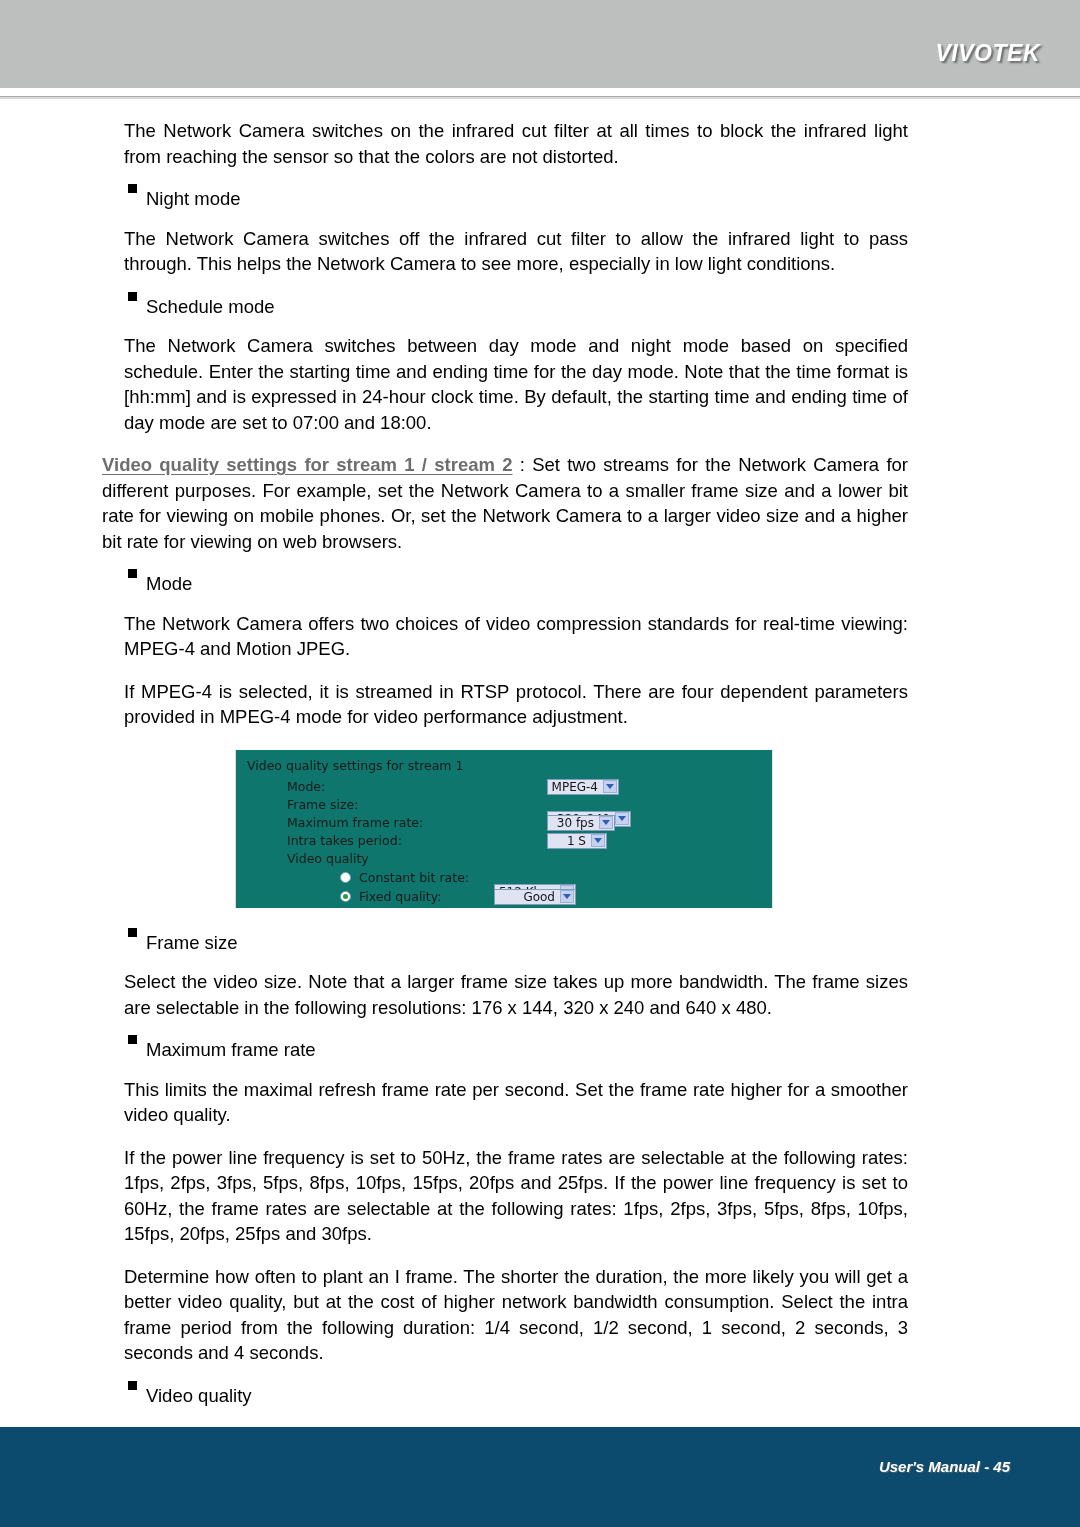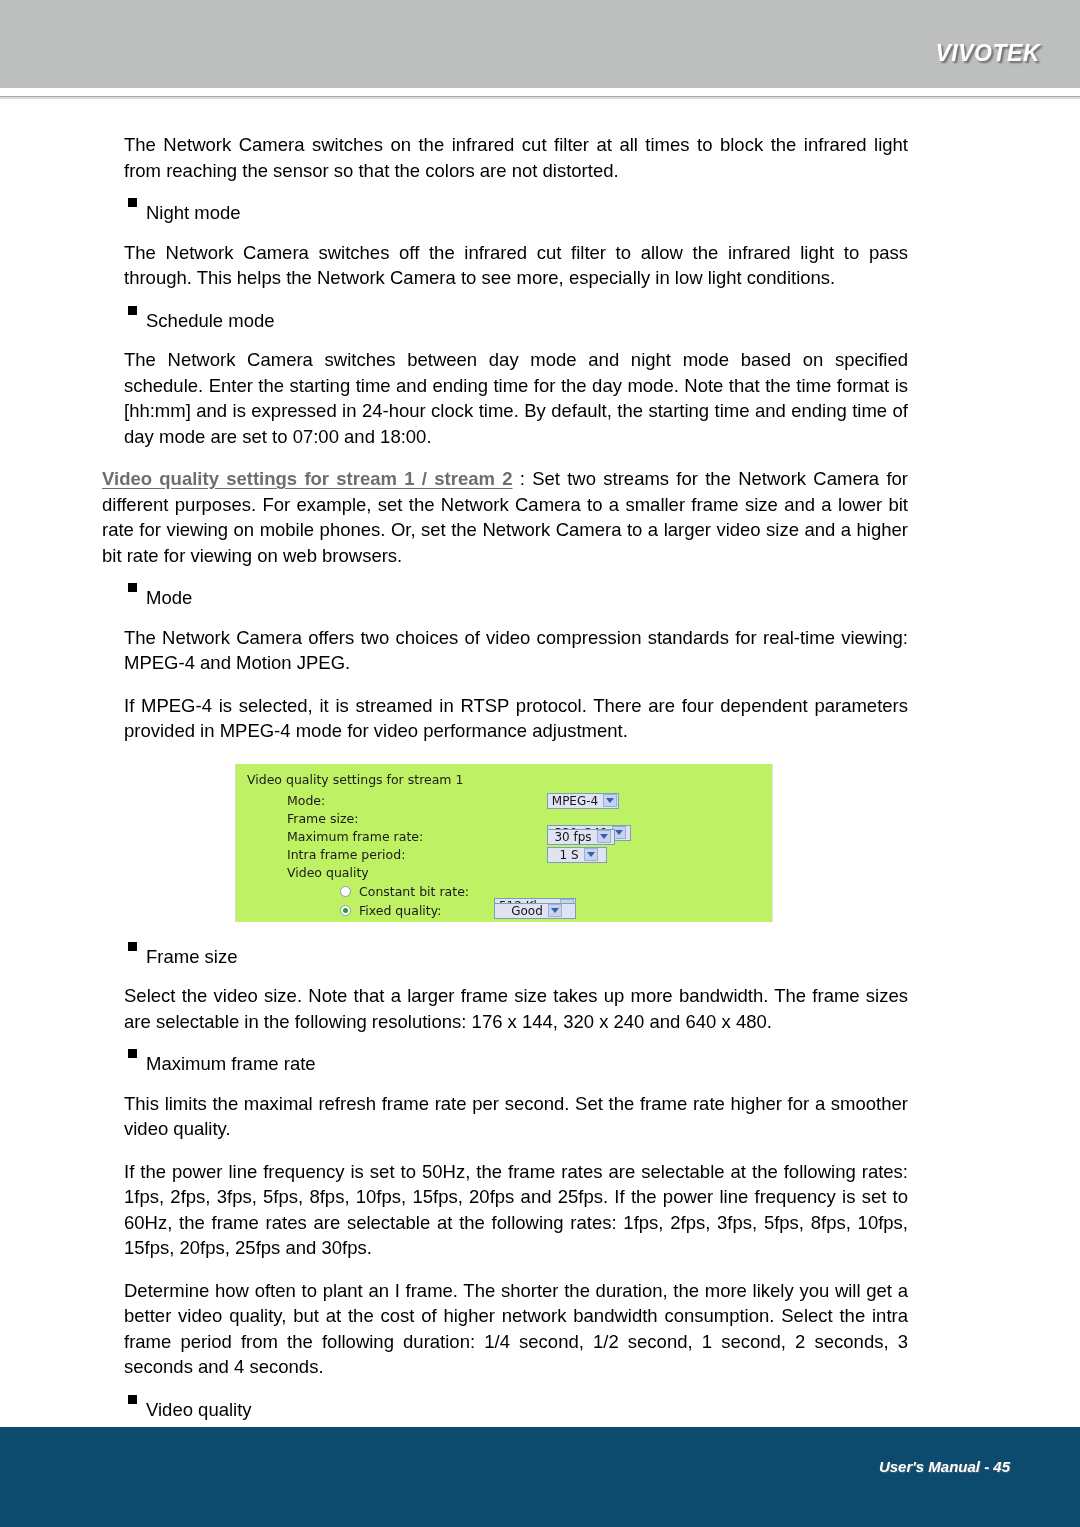--- a/index.html
+++ b/index.html
@@ -65,21 +65,20 @@
     color: #ffffff;
     text-shadow: 1px 1px 1px rgba(120,120,120,0.55);
   }
 
   
   .content {
     position: absolute;
     top: 118px;
     left: 0;
     width: 1008px;
-    margin-top: 14px;
   }
   p.body-text {
     margin: 0 0 17px 0;
     padding: 0 100px 0 122px;
     font-size: 18.5px;
     line-height: 25.5px;
     text-align: justify;
     text-justify: inter-word;
   }
   p.body-text.indent {
@@ -122,21 +121,21 @@
   
   .ui-shot-wrap {
     margin: 20px 0 22px 0;
     display: flex;
     justify-content: center;
   }
   .ui-shot {
     position: relative;
     width: 538px;
     height: 158px;
-    background: #bef264;
+    background: #0f766e;
     border-left: 1px solid #ded9c8;
     border-right: 1px solid #e4e4e4;
     box-sizing: border-box;
     font-family: "DejaVu Sans", sans-serif;
     font-size: 12.5px;
     color: #1a1a1a;
   }
   .ui-title {
     position: absolute;
     left: 11px;
@@ -161,21 +160,21 @@
     font-size: 12.5px;
     white-space: nowrap;
   }
   .ui-row.sub { padding-left: 53px; }
   .ui-row.sub .lbl { width: 137px; }
 
   
   .sel {
     display: inline-flex;
     align-items: center;
-    justify-content: center;
+    justify-content: flex-end;
     height: 16px;
     background: #dfe3f2;
     border: 1px solid #7e9db9;
     box-sizing: border-box;
     padding: 0 1px 0 4px;
     font-size: 12px;
     line-height: 14px;
     color: #15151a;
     position: relative;
     font-family: "DejaVu Sans", sans-serif;
@@ -307,21 +306,21 @@
               <span class="arrow">
                 <svg width="8" height="5" viewBox="0 0 8 5">
                     <path d="M0 0 L4 5 L8 0 Z" fill="#2f5fae"></path>
                   </svg>
               </span>
             </span>
           </span>
         </div>
 
         <div class="ui-row">
-          <span class="lbl">Intra frame period:</span>
+          <span class="lbl">Intra takes period:</span>
           <span class="sel-col" style="top:1px;">
             <span class="sel w-intra">
               <span class="sel-val">1 S</span>
               <span class="arrow">
                 <svg width="8" height="5" viewBox="0 0 8 5">
                     <path d="M0 0 L4 5 L8 0 Z" fill="#2f5fae"></path>
                   </svg>
               </span>
             </span>
           </span>

